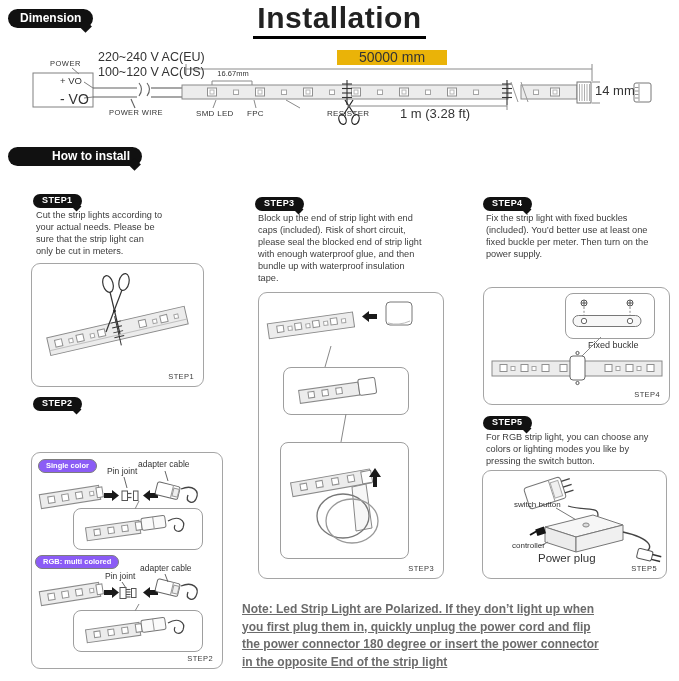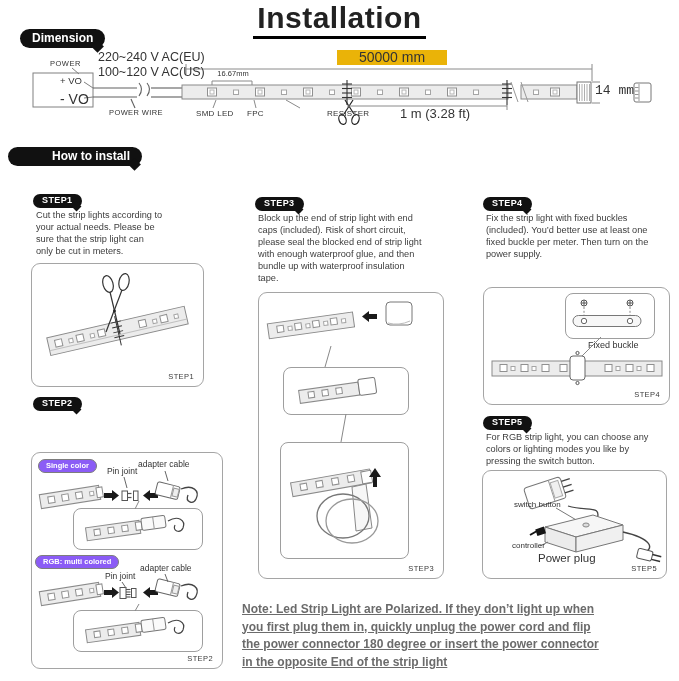--- a/index.html
+++ b/index.html
@@ -409,36 +409,36 @@
           <rect x="637" y="550" width="15" height="10" rx="2" fill="#fff" stroke="#555"></rect>
           <g stroke="#333" stroke-width="1.5">
             <line x1="652" y1="553" x2="661" y2="553"></line>
               <line x1="652" y1="558" x2="661" y2="558"></line>
           </g>
         </g>
       </g>
     </g>
   </svg>
 
-  <div class="bubble" style="left:20px;top:9px;margin-top:20px;">Dimension</div>
+  <div class="bubble" style="left:8px;top:9px;">Dimension</div>
   <div class="title"><span>Installation</span></div>
 
   <div class="lab" style="left:50px;top:60px;font-size:7.5px;letter-spacing:.5px;">POWER</div>
   <div class="lab" style="left:60px;top:76px;font-size:9.5px;">+ VO</div>
   <div class="lab" style="left:60px;top:92px;font-size:14px;">- VO</div>
   <div class="lab" style="left:98px;top:51px;font-size:12.5px;">220~240 V AC(EU)</div>
   <div class="lab" style="left:98px;top:66px;font-size:12.5px;">100~120 V AC(US)</div>
   <div class="lab" style="left:109px;top:109px;font-size:7.5px;letter-spacing:.4px;">POWER WIRE</div>
   <div class="lab" style="left:210px;top:70px;width:46px;text-align:center;font-size:7.5px;background:#fff;">16.67mm</div>
   <div class="lab" style="left:337px;top:50px;width:110px;text-align:center;font-size:14px;background:#eab308;">50000 mm</div>
   <div class="lab" style="left:196px;top:110px;font-size:8px;letter-spacing:.3px;">SMD LED</div>
   <div class="lab" style="left:247px;top:110px;font-size:8px;letter-spacing:.3px;">FPC</div>
   <div class="lab" style="left:288px;top:110px;font-size:8px;letter-spacing:.3px;padding-left:39px;">RESISTER</div>
   <div class="lab" style="left:400px;top:107px;font-size:13px;">1 m (3.28 ft)</div>
-  <div class="lab" style="left:595px;top:84px;font-size:13px;font-family:Liberation Mono, monospace;">14 mm</div>
+  <div class="lab" style="left:595px;top:84px;font-size:13px;">14 mm</div>
 
   <div class="bubble" style="left:8px;top:147px;padding-left:44px;">How to install</div>
 
   <div class="pill" style="left:33px;top:194px;">STEP1</div>
   <div class="step-text" style="left:36px;top:209px;width:175px;">Cut the strip lights according to
 your actual needs. Please be
 sure that the strip light can
 only be cut in meters.</div>
 
   <div class="pill" style="left:33px;top:397px;">STEP2</div>

